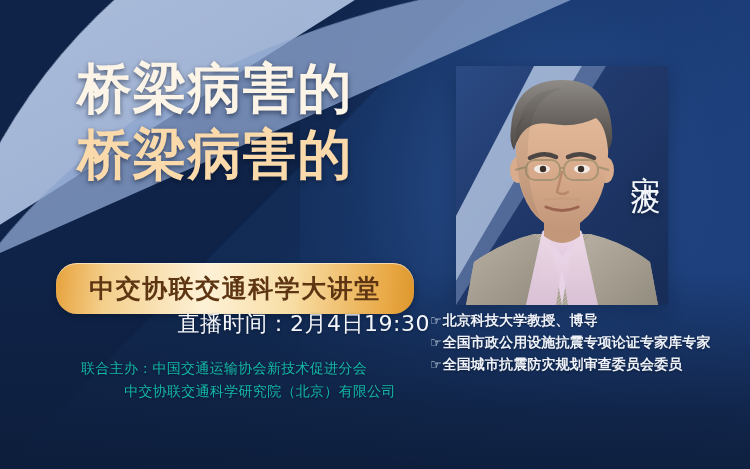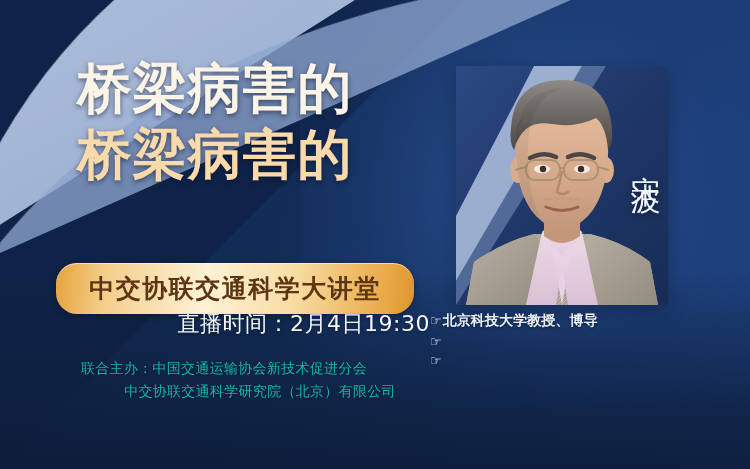--- a/index.html
+++ b/index.html
@@ -285,19 +285,21 @@
     <div class="org-line indent">中交协联交通科学研究院（北京）有限公司</div>
   </div>
 
   <div class="creds">
     <div class="cred-row">
       <span class="cred-icon">☞</span>
       <span class="cred-text">北京科技大学教授、博导</span>
     </div>
     <div class="cred-row">
       <span class="cred-icon">☞</span>
+      <span class="cred-text">全国市政公用设施抗震专项论证专家库专家</span>
     </div>
     <div class="cred-row">
       <span class="cred-icon">☞</span>
+      <span class="cred-text">全国城市抗震防灾规划审查委员会委员</span>
     </div>
   </div>
 
 </div>
 
 </body></html>

